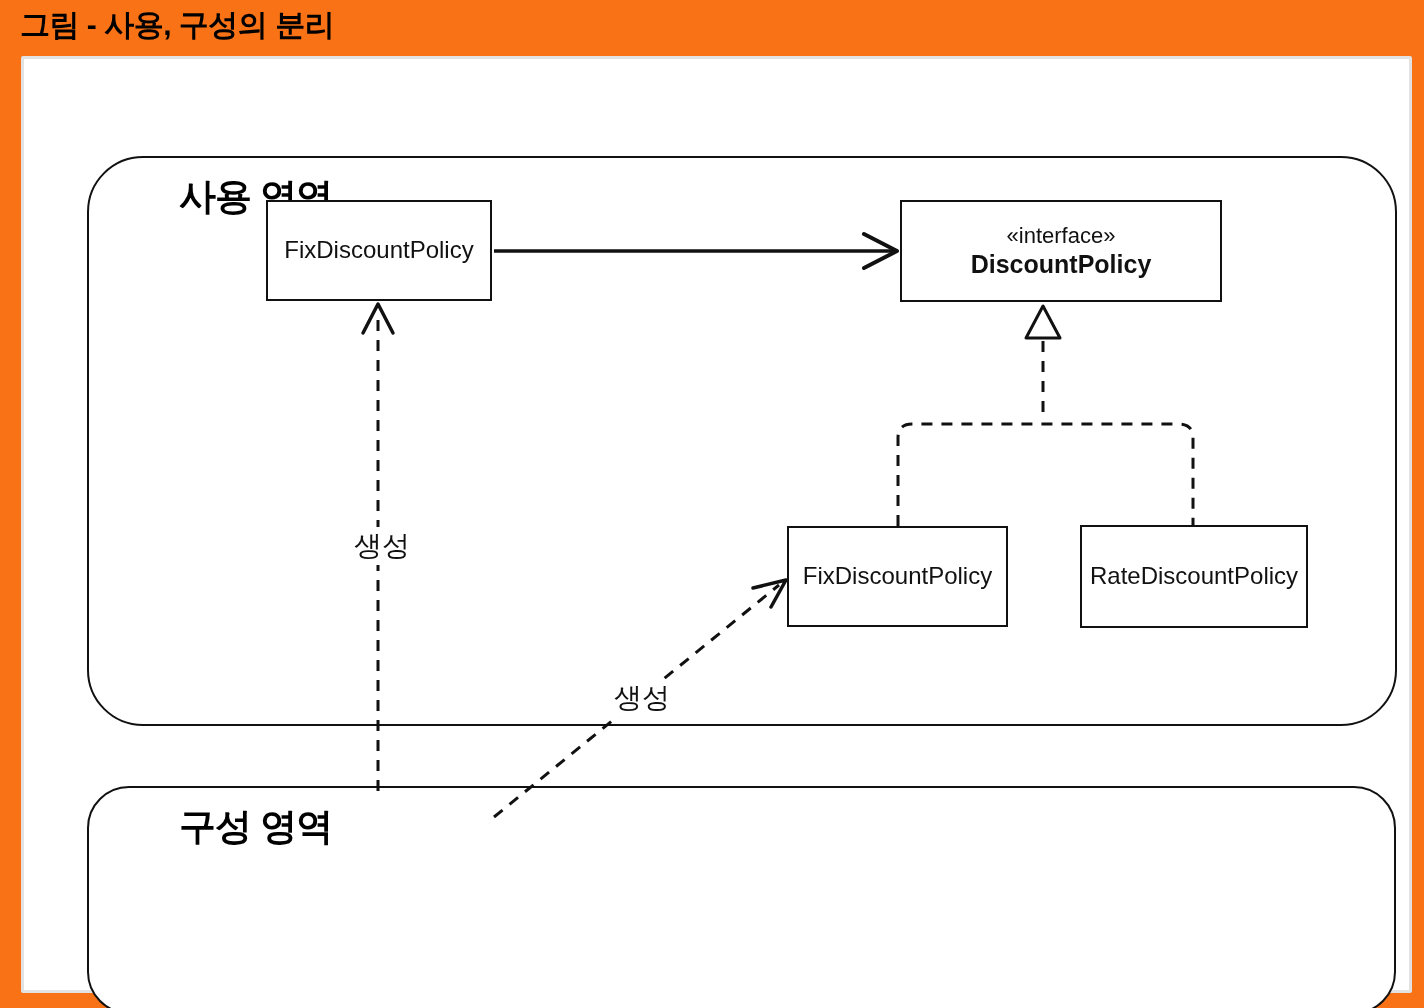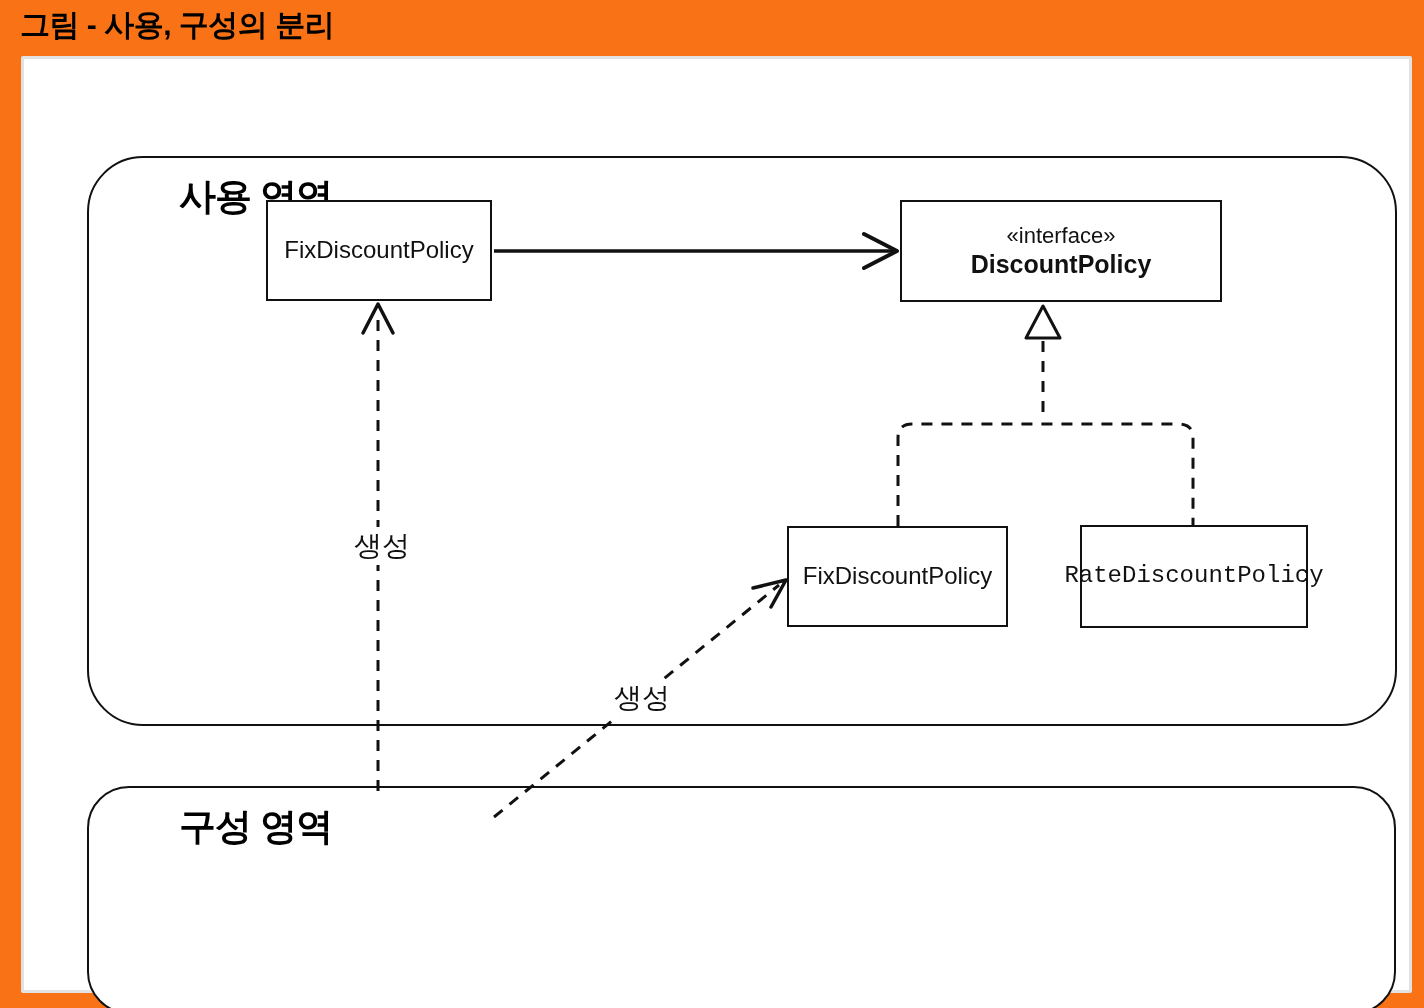--- a/index.html
+++ b/index.html
@@ -70,21 +70,21 @@
     align-items: center;
     justify-content: center;
     text-align: center;
     font-size: 24px;
     color: #111;
     line-height: 1.2;
   }
   .box-order      { left: 266px; top: 200px; width: 226px; height: 101px; }
   .box-discount   { left: 900px; top: 200px; width: 322px; height: 102px; }
   .box-fix        { left: 787px; top: 526px; width: 221px; height: 101px; }
-  .box-rate       { left: 1080px; top: 525px; width: 228px; height: 103px; font-family: Liberation Mono, monospace; }
+  .box-rate       { left: 1080px; top: 525px; width: 228px; height: 103px; }
   .box-appconfig  { left: 266px; top: 792px; width: 227px; height: 101px; }
 
   .stereotype { font-size: 22px; font-weight: 400; }
   .iface-name { font-size: 25px; font-weight: 700; }
 
   .edges-svg {
     position: absolute;
     left: 0; top: 0;
     width: 1424px;
     height: 1008px;

